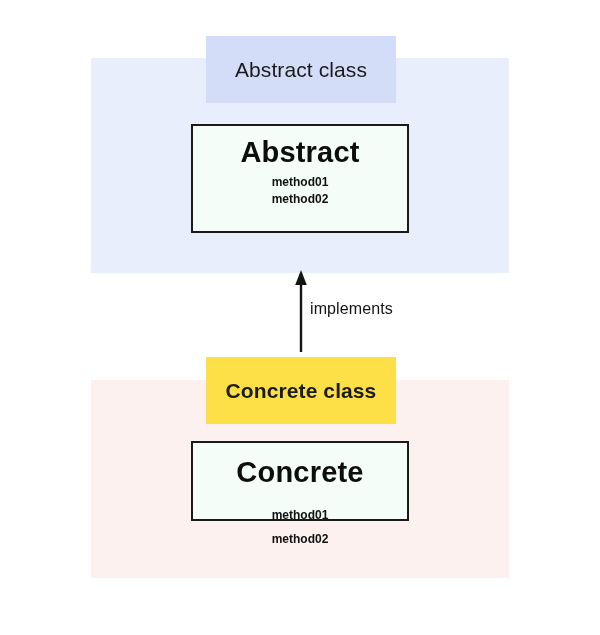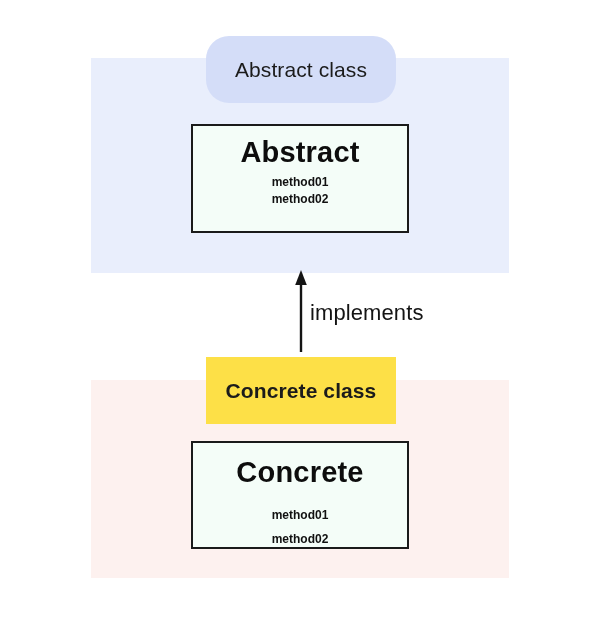--- a/index.html
+++ b/index.html
@@ -47,21 +47,20 @@
     align-items: center;
     justify-content: center;
     font-size: 21px;
     color: #1b1b1b;
     letter-spacing: 0.1px;
     white-space: nowrap;
   }
   #abstract-group-label {
     top: 36px;
     background: #d4ddf8;
-    border-radius: 23px;
   }
   #concrete-group-label {
     top: 357px;
     background: #fde047;
     font-weight: bold;
   }
 
   
   .class-box {
     position: absolute;
@@ -74,21 +73,21 @@
     flex-direction: column;
     align-items: center;
   }
   #abstract-class-box {
     top: 124px;
     height: 109px;
     padding-top: 8px;
   }
   #concrete-class-box {
     top: 441px;
-    height: 108px;
+    height: 80px;
     padding-top: 11px;
   }
   .class-name {
     font-size: 29px;
     font-weight: bold;
     color: #0d0d0d;
     letter-spacing: 0.2px;
     line-height: 1.25;
   }
   .members {
@@ -118,21 +117,21 @@
     position: absolute;
     left: 286px;
     top: 268px;
     width: 30px;
     height: 84px;
   }
   #implements-label {
     position: absolute;
     left: 310px;
     top: 300px;
-    font-size: 22px;
+    font-size: 16px;
     color: #141414;
     white-space: nowrap;
     letter-spacing: 0.1px;
   }
 </style>
 </head>
 <body>
 
 <div id="diagram">
 

